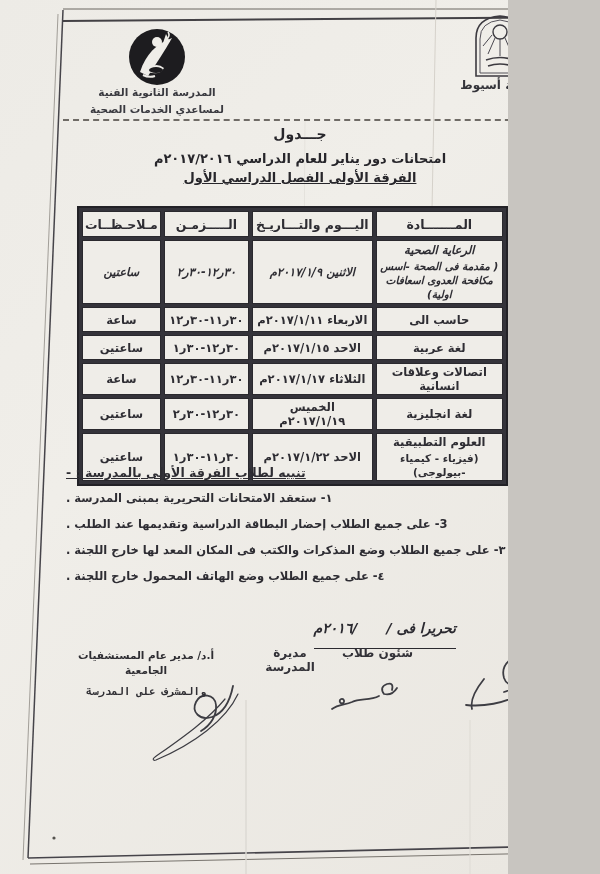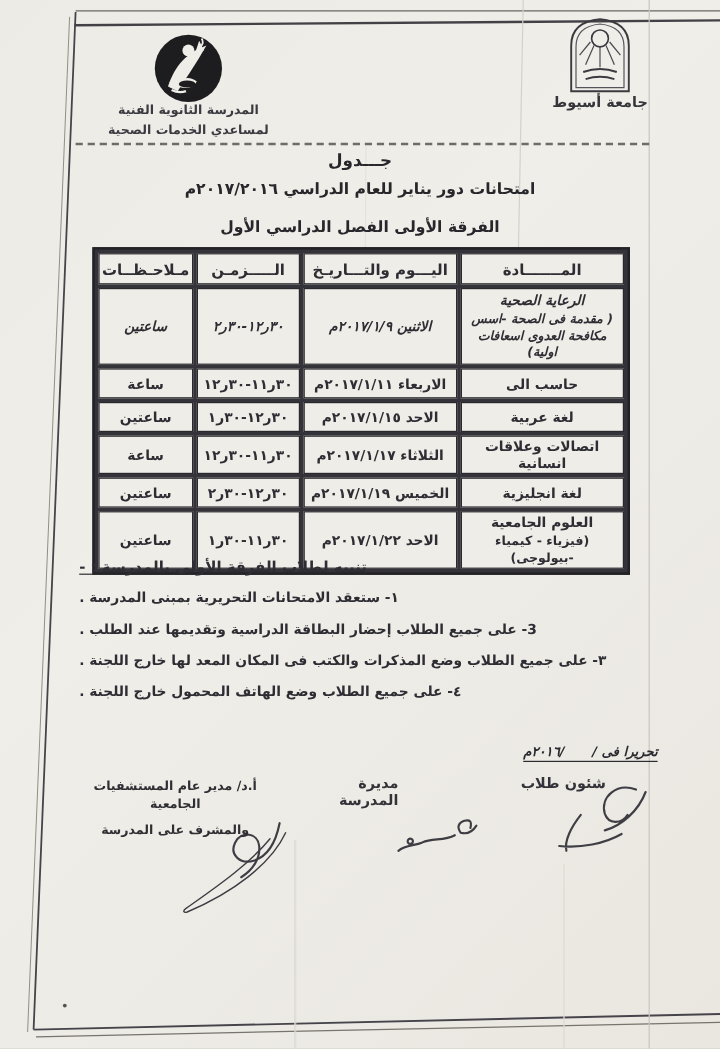--- a/index.html
+++ b/index.html
@@ -1,51 +1,51 @@
 <!DOCTYPE html>
 <html lang="ar"><head>
 <meta charset="utf-8">
 <style>
   html,body{margin:0;padding:0;background:#c8c5c0;}
   #page{
-    position:relative;width:600px;height:874px;overflow:hidden;
+    position:relative;width:508px;height:874px;overflow:hidden;
     background:linear-gradient(135deg,#edebe6 0%,#f0eee9 40%,#eae7e1 100%);
     font-family:"DejaVu Sans",sans-serif;color:#2f2e33;
   }
   .abs{position:absolute;}
   
   .school-label{left:68px;top:84px;width:178px;text-align:center;font-size:10.5px;font-weight:bold;line-height:17px;color:#3a3a40;}
   .uni-label{left:452px;top:78px;width:96px;text-align:center;font-size:12px;font-weight:bold;color:#34343a;}
   .dashed-sep{left:63px;top:119px;width:478px;border-top:2px dashed #6f6b66;height:0;}
   
   .titles{left:110px;top:126px;width:380px;text-align:center;direction:rtl;font-weight:bold;color:#27262b;}
   .titles .t1{font-size:14px;letter-spacing:1px;}
   .titles .t2{font-size:13px;margin-top:9px;}
-  .titles .t3{font-size:13px;margin-top:16px;display:inline-block;}
+  .titles .t3{font-size:13px;margin-top:4px;text-decoration:underline;display:inline-block;}
   
   table.sched{position:absolute;left:77px;top:206px;direction:rtl;border-collapse:separate;border-spacing:3px;background:#34333a;border:2px solid #222126;}
   table.sched td,table.sched th{background:#efede8;border:1.8px solid #2a292e;text-align:center;vertical-align:middle;font-size:11.5px;font-weight:600;color:#2e2d33;padding:1px 2px;}
   table.sched th{font-size:12.5px;font-weight:bold;height:22px;}
   col.c-subj{width:136px;}col.c-date{width:128px;}col.c-time{width:86px;}col.c-note{width:64px;}
   tr.r1 td{height:60px;font-style:italic;}
   tr.rs td{height:21px;}
   tr.r6 td{height:36px;}
   .subj-detail{font-size:10.5px;font-weight:600;line-height:14px;margin-top:2px;}
   .time-v{unicode-bidi:bidi-override;direction:ltr;display:inline-block;}
   
   .notice{left:66px;top:462px;width:476px;direction:rtl;text-align:left;color:#2e2d33;}
   .notice-h{font-size:12.5px;font-weight:bold;text-decoration:underline;display:inline-block;}
   .notice-item{font-size:11.5px;font-weight:600;margin-top:9px;white-space:nowrap;line-height:17px;}
   
-  .issued{right:52px;top:620px;direction:rtl;font-size:11px;font-weight:bold;font-style:italic;border-bottom:1.6px solid #2b2a2f;white-space:pre;padding-bottom:1px;color:#2b2a30;}
+  .issued{right:52px;top:620px;direction:rtl;font-size:14px;font-weight:bold;font-style:italic;border-bottom:1.6px solid #2b2a2f;white-space:pre;padding-bottom:12px;color:#2b2a30;}
   .sig-label{font-size:12px;font-weight:600;direction:rtl;color:#333238;}
   .sig-right{right:95px;top:646px;}
-  .sig-mid{left:248px;top:646px;width:84px;}
+  .sig-mid{left:248px;top:646px;width:84px;text-align:center;}
   .sig-left{left:64px;top:648px;width:164px;text-align:center;direction:rtl;font-size:10.5px;font-weight:600;line-height:15px;}
-  .sig-left .l2{margin-top:7px;}
+  .sig-left .l2{margin-top:7px;font-family:Liberation Mono, monospace;}
 </style>
 </head>
 <body>
 
 <div id="page">
 
   <svg class="abs" style="left:0;top:0" width="600" height="874" viewBox="0 0 600 874">
     <line x1="63" y1="9" x2="600" y2="9" stroke="#6b6761" stroke-width="1"></line>
     <line x1="62" y1="21" x2="600" y2="17" stroke="#434145" stroke-width="2"></line>
     <line x1="63" y1="10" x2="28" y2="858" stroke="#46444a" stroke-width="1.5"></line>
@@ -140,21 +140,21 @@
       <td>ساعة</td>
     </tr>
     <tr class="rs">
       <td>لغة انجليزية</td>
       <td>الخميس ٢٠١٧/١/١٩م</td>
       <td><bdo dir="ltr" class="time-v">٢ر٣٠-١٢ر٣٠</bdo></td>
       <td>ساعتين</td>
     </tr>
     <tr class="r6">
       <td>
-        <div>العلوم الجامعية</div>
+        <div>العلوم التطبيقية</div>
         <div class="subj-detail">(فيزياء - كيمياء -بيولوجى)</div>
       </td>
       <td>الاحد ٢٠١٧/١/٢٢م</td>
       <td><bdo dir="ltr" class="time-v">١ر٣٠-١١ر٣٠</bdo></td>
       <td>ساعتين</td>
     </tr>
   </tbody>
     </table>
 
   <div class="abs notice">

